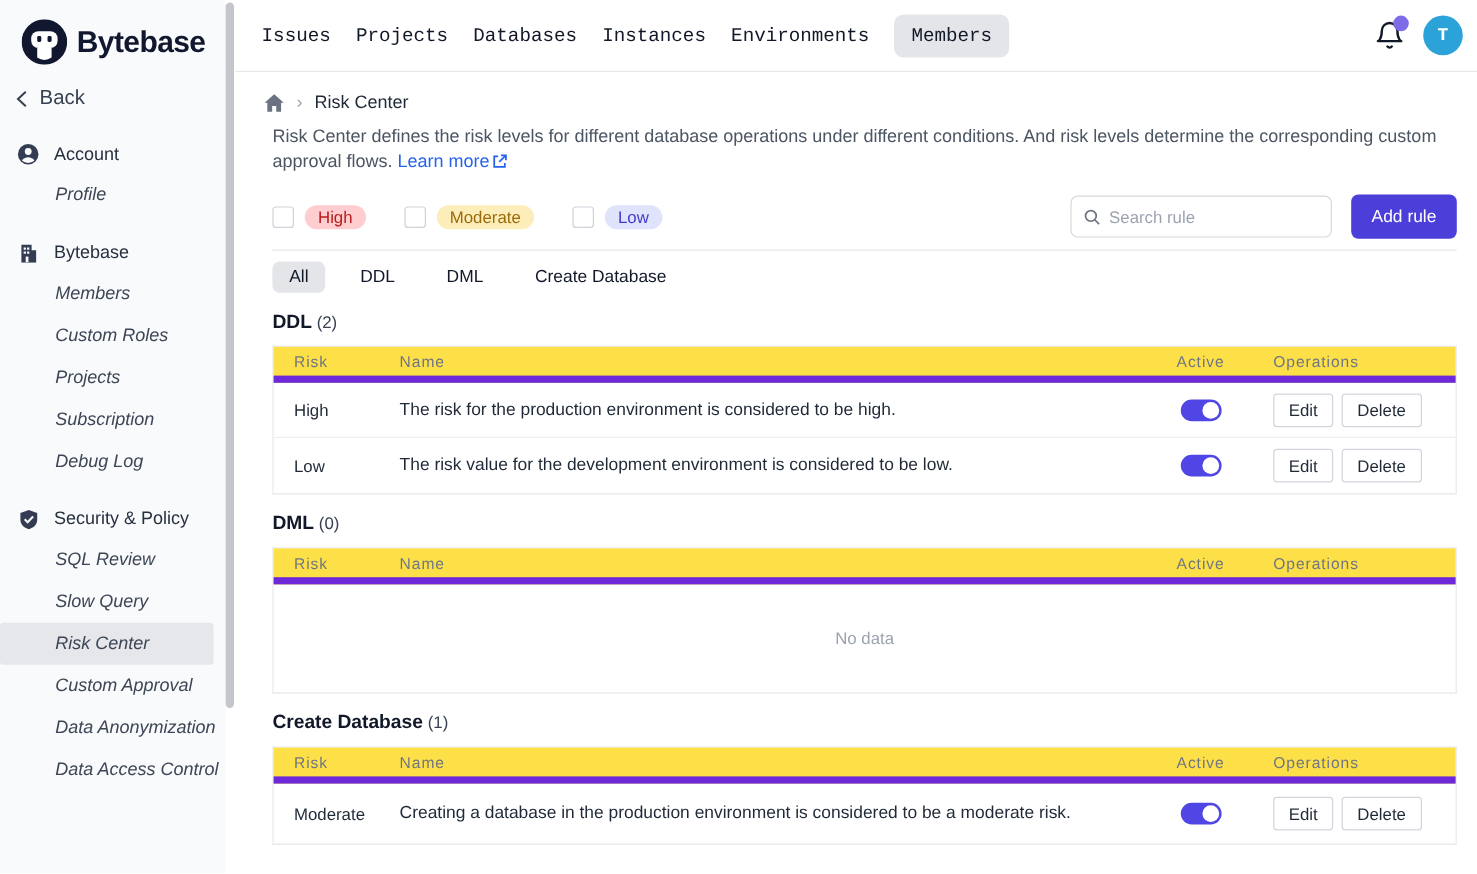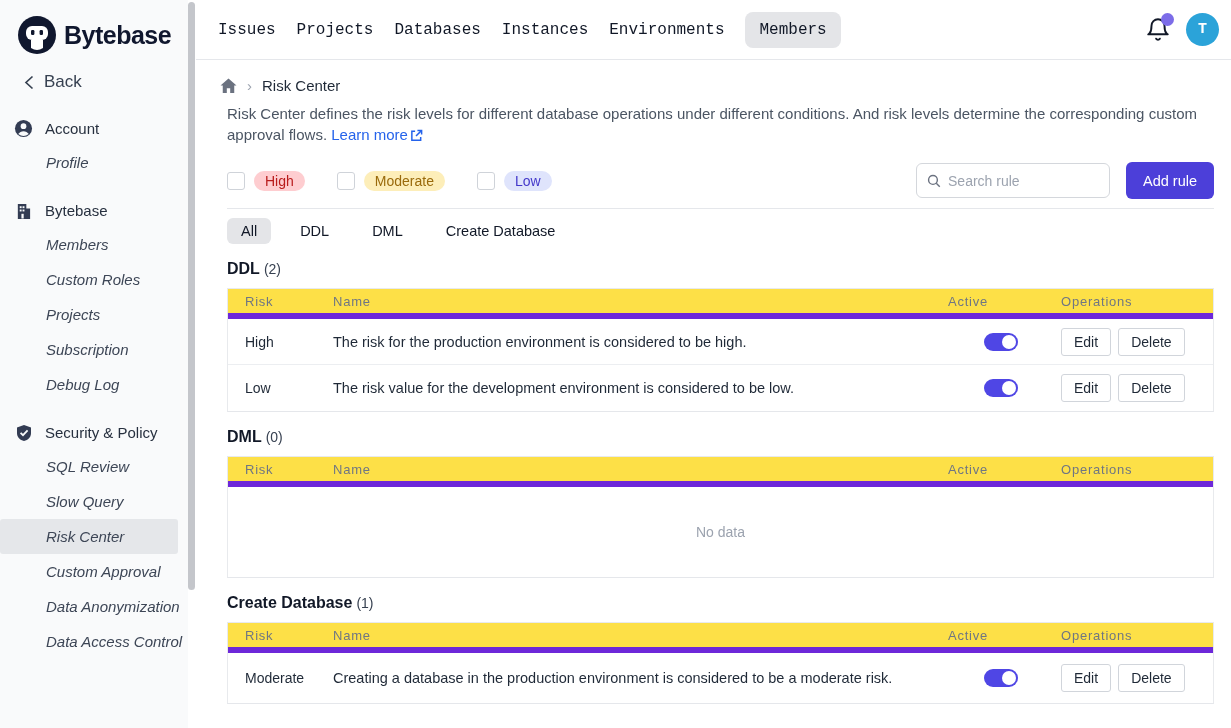--- a/index.html
+++ b/index.html
@@ -7,21 +7,21 @@
     font-family:"Liberation Sans","DejaVu Sans",sans-serif; color:#1f2937; }
   .app { display:flex; width:1231px; height:728px; }
 
   
   .sidebar { width:188px; height:728px; background:#f9fafb; flex:0 0 188px; padding-top:12px; }
   .gutter { width:8px; flex:0 0 8px; background:#fff; position:relative; }
   .gutter .thumb { position:absolute; top:2px; left:0; width:7px; height:588px; background:#c4c6cb; border-radius:4px; }
   .logo { display:flex; align-items:center; gap:8px; padding:4px 0 4px 18px; }
   .logo-mark { width:38px; height:38px; flex:0 0 38px; }
   .logo-text { font-size:25px; font-weight:800; color:#10172e; letter-spacing:-0.5px; }
-  .back { display:flex; align-items:center; gap:8px; padding:14px 0 6px 23px; font-size:17px; color:#374151; cursor:pointer; }
+  .back { display:flex; align-items:center; gap:8px; padding:14px 0 6px 12px; font-size:17px; color:#374151; cursor:pointer; }
   .back svg { display:block; }
   .nav-group { margin-top:14px; }
   .group-head { display:flex; align-items:center; gap:12px; padding:7px 0 7px 14px; font-size:15px; font-weight:500; color:#27303f; }
   .group-head .gicon { width:19px; height:19px; display:flex; align-items:center; justify-content:center; }
   .side-item { display:block; padding:9px 0 9px 46px; font-size:15px; color:#3d4656; cursor:pointer;font-style:italic; }
   .side-item.active { background:#e5e7ea; border-radius:3px; margin-right:10px; }
 
   
   .main { flex:1 1 auto; display:flex; flex-direction:column; min-width:0; }
   .topnav { height:60px; flex:0 0 60px; border-bottom:1px solid #e5e7eb; display:flex; align-items:center; padding:0 12px 0 22px;font-family:Liberation Mono, monospace; }
@@ -42,42 +42,42 @@
   .ext-icon { display:inline-block; vertical-align:-2px; margin-left:2px; }
 
   .filter-row { margin-top:17px; display:flex; align-items:center; }
   .level { display:flex; align-items:center; gap:9px; margin-right:32px; }
   .checkbox { width:18px; height:18px; border:1px solid #cfd3d9; border-radius:3px; background:#fff; cursor:pointer; }
   .badge { font-size:14px; padding:2px 11px; border-radius:999px; }
   .badge.high { background:#fecdd0; color:#b91c1c; }
   .badge.moderate { background:#fdeeb9; color:#9a6a0b; }
   .badge.low { background:#dfe4fc; color:#4338ca; }
   .filter-right { margin-left:auto; display:flex; align-items:center; gap:16px; }
-  .search-box { width:194px; height:35px; border:1px solid #d4d7dc; border-radius:6px; display:flex; align-items:center; padding:0 10px; gap:7px; background:#fff; }
+  .search-box { width:218px; height:35px; border:1px solid #d4d7dc; border-radius:6px; display:flex; align-items:center; padding:0 10px; gap:7px; background:#fff; }
   .search-box input { border:none; outline:none; font-size:14px; color:#1f2937; width:100%; background:transparent; font-family:inherit; }
   .search-box input::placeholder { color:#9ca3af; }
   .btn-primary { height:37px; padding:0 17px; background:#4c3fd9; color:#fff; font-size:14.5px; font-weight:500; border:none; border-radius:6px; cursor:pointer; font-family:inherit; }
 
   .divider { border-top:1px solid #e5e7eb; margin-top:9px; }
 
   .tabs { display:flex; align-items:center; gap:15px; margin-top:9px; }
   .tab { font-size:14.5px; color:#111827; padding:5px 14px; cursor:pointer; }
   .tab.active { background:#e4e5e8; border-radius:6px; }
 
   .section-title { margin-top:16px; font-size:16px; }
   .section-title b { font-weight:700; color:#111827; }
   .section-title .count { font-size:14px; color:#374151; margin-left:4px; }
 
   .rtable { margin-top:10px; border:1px solid #e8eaed; border-bottom:1px solid #e5e7eb; }
   .thead, .trow { display:grid; grid-template-columns:88px 1fr 105px 160px; align-items:center; }
   .thead { background:#fde047; height:30px; border-bottom:6px solid #6d28d9; }
   .th { font-size:13px; color:#6f7683; font-weight:500; letter-spacing:0.06em; }
   .th.risk, .td.risk { padding-left:17px; }
   .th.name, .td.name { padding-left:17px; }
-  .th.active-h { }
+  .th.active-h { text-align:center; }
   .th.ops { padding-left:8px; }
   .trow { height:46px; border-bottom:1px solid #eceef1; }
   .trow:last-child { border-bottom:none; }
   .trow.tall { height:50px; }
   .td.risk { font-size:14px; }
   .td.name { font-size:14.5px; }
   .td.center { display:flex; justify-content:center; }
   .td.ops { display:flex; gap:7px; padding-left:8px; }
   .toggle { width:34px; height:18px; border-radius:999px; background:#4f46e5; position:relative; cursor:pointer; display:inline-block; }
   .toggle .knob { position:absolute; top:2px; right:2px; width:14px; height:14px; border-radius:50%; background:#fff; }

